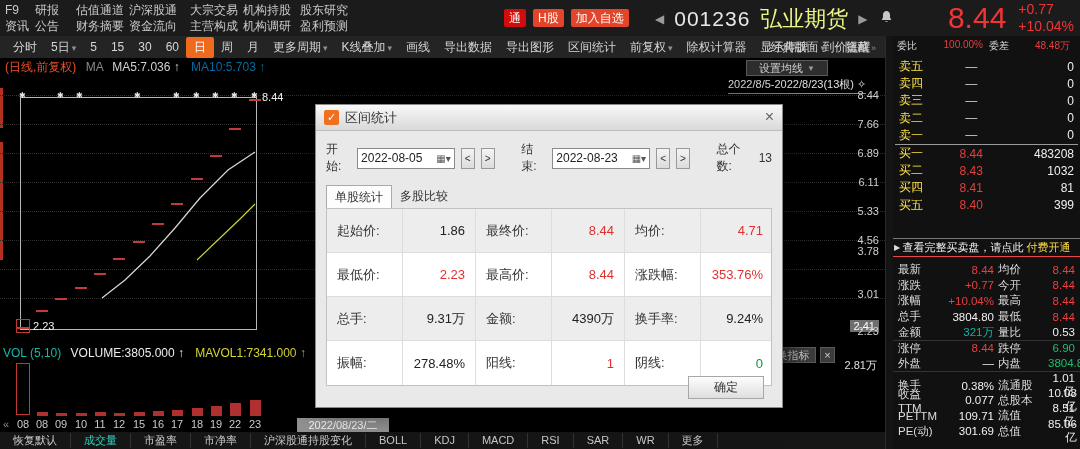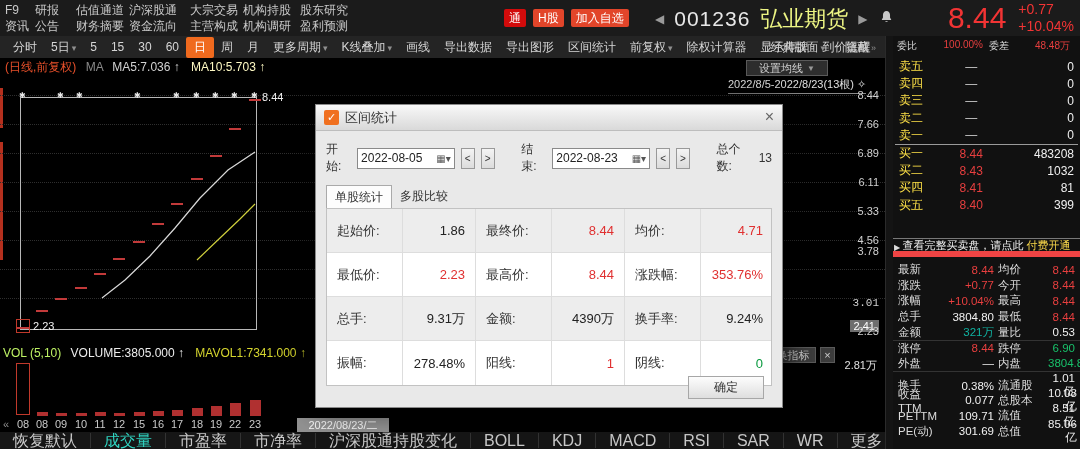--- a/index.html
+++ b/index.html
@@ -30,65 +30,65 @@
   .tb .caret{font-size:9px;color:#8f8f8f;margin-left:2px;}
   .tb.active{background:#f06a1e;color:#fff;border-radius:2px;padding:2px 8px;}
   #toolbar-right{position:absolute;right:10px;top:0;height:22px;display:flex;align-items:center;gap:6px;font-size:12px;color:#d6d6d6;}
 
   
   #chart-region{position:absolute;left:0;top:58px;width:885px;height:374px;background:#000;}
   #indicator-line{position:absolute;left:5px;top:1px;font-size:12px;white-space:nowrap;}
   .ind-prefix{color:#e8502a;}
   .ind-ma{color:#8a8a8a;margin-left:6px;}
   .ind-ma5{color:#d2d2d2;margin-left:6px;}
-  .ind-ma10{color:#fef9c3;margin-left:8px;}
+  .ind-ma10{color:#0369a1;margin-left:8px;}
   #ma-settings{position:absolute;left:746px;top:2px;width:82px;height:16px;background:#2e2e2e;border:1px solid #5a5a5a;color:#cfcfcf;font-size:11px;display:flex;align-items:center;justify-content:center;gap:4px;}
   #range-label{position:absolute;left:728px;top:19px;font-size:11px;color:#e0e0e0;border-bottom:1px solid #8a8a8a;padding-bottom:1px;}
   .gridline{position:absolute;left:0;width:885px;height:0;border-top:1px dotted #2e2e2e;}
   .ylab{position:absolute;right:6px;font-size:11px;color:#d0d0d0;transform:translateY(-6px);}
   .ylab.boxed{background:#6e6e6e;color:#fff;padding:0 4px;transform:translateY(-7px);}
   #sel-rect{position:absolute;border:1px solid #b8b8b8;background:transparent;}
   .candle{position:absolute;width:12px;height:2px;background:#c23a3a;}
   .astk{position:absolute;color:#e8e8e8;font-size:8px;}
   .ann{position:absolute;color:#f0f0f0;font-size:11px;}
   .redbox{position:absolute;border:1px solid #c0392b;}
   .volbar{position:absolute;width:11px;background:#b03030;}
   #vol-line{position:absolute;left:3px;top:288px;font-size:12px;white-space:nowrap;}
-  .vol-l{color:#bef264;margin-top:8px;}
+  .vol-l{color:#14b8a6;margin-top:8px;}
   .vol-v{color:#ececec;margin-left:6px;}
   .vol-m1{color:#d6d62e;margin-left:8px;}
   .vol-m2{color:#e23ae2;margin-left:8px;}
   #switch-ind{position:absolute;left:770px;top:289px;width:46px;height:16px;background:#3c3c3c;border:1px solid #5a5a5a;color:#cfcfcf;font-size:11px;display:flex;align-items:center;justify-content:center;}
   #switch-x{position:absolute;left:820px;top:289px;width:15px;height:16px;background:#3c3c3c;border:1px solid #5a5a5a;color:#cfcfcf;font-size:11px;display:flex;align-items:center;justify-content:center;}
   #vol-scale{position:absolute;right:8px;top:300px;font-size:11px;color:#e0e0e0;}
   #xaxis{position:absolute;left:0;top:360px;width:885px;height:14px;font-size:11px;color:#c9c9c9;}
   .xd{position:absolute;width:20px;text-align:center;top:0;}
   #x-rewind{position:absolute;left:3px;top:0;color:#8f8f8f;font-size:11px;}
   #x-current{position:absolute;left:297px;top:0;width:92px;height:14px;background:#939393;color:#fafafa;text-align:center;line-height:14px;font-size:11px;}
   .left-strip{position:absolute;left:0;width:3px;background:#b5301e;}
 
   
-  #bottombar{position:absolute;left:0;top:432px;width:885px;height:17px;background:#161616;display:flex;align-items:center;font-size:16px;color:#c9c9c9;}
+  #bottombar{position:absolute;left:0;top:432px;width:885px;height:17px;background:#161616;display:flex;align-items:center;font-size:11px;color:#c9c9c9;}
   .btab{padding:0 13px;border-right:1px solid #333;line-height:15px;cursor:default;white-space:nowrap;}
   .btab.active{color:#2fd6c3;}
 
   
   #vstrip{position:absolute;left:885px;top:36px;width:8px;height:413px;background:#141414;border-left:1px solid #2a2a2a;}
   #panel{position:absolute;left:893px;top:36px;width:187px;height:413px;background:#111;font-size:12px;}
   #panel-head{position:absolute;left:4px;top:3px;width:179px;display:grid;grid-template-columns:30px 62px 32px auto;font-size:10px;}
   #panel-head .lab{color:#dcdcdc;}
   #panel-head .val{color:#e83f3f;text-align:right;padding-right:6px;}
   #book{position:absolute;left:0;top:22px;width:187px;}
   .book-row{display:grid;grid-template-columns:38px 1fr 1fr;height:17.2px;align-items:center;padding:0 6px 0 6px;}
   .book-row .lab{color:#fde047;}
   .book-row .price{text-align:center;color:#c9c9c9;}
   .book-row .price.red{color:#e83f3f;}
   .book-row .vol{text-align:right;color:#f0f0f0;}
   #book-divider{height:0;border-top:1px solid #9a9a9a;margin:0 2px;}
-  #promo{position:absolute;left:0;top:202px;width:187px;height:19px;border-top:1px solid #787878;border-bottom:6px solid #ef4444;display:flex;align-items:center;justify-content:center;font-size:11px;color:#f2f2f2;white-space:nowrap;}
+  #promo{position:absolute;left:0;top:202px;width:187px;height:19px;border-top:1px solid #787878;border-bottom:1px solid #ef4444;display:flex;align-items:center;justify-content:center;font-size:11px;color:#f2f2f2;white-space:nowrap;}
   #promo .link{color:#f7d64a;margin-left:3px;}
   #promo-arrow{position:absolute;left:1px;top:207px;color:#ddd;font-size:8px;}
   #stats{position:absolute;left:0;top:226px;width:187px;}
   .stat-row{display:grid;grid-template-columns:46px 54px 50px auto;height:15.58px;align-items:center;padding:0 5px;font-size:11.5px;}
   .stat-row .lab{color:#dcdcdc;}
   .stat-row .val{text-align:right;padding-right:4px;}
   .stat-row .val2{text-align:right;}
   .stat-row.sep{border-top:1px solid #333;}
   .c-red{color:#e83f3f;} .c-green{color:#18c06a;} .c-teal{color:#10b3a2;} .c-white{color:#f0f0f0;}
 
@@ -244,21 +244,21 @@
       <span class="ylab" style="top: 95px;">6.89</span>
       <div class="gridline" style="top: 124px;"></div>
       <span class="ylab" style="top: 124px;">6.11</span>
       <div class="gridline" style="top: 153px;"></div>
       <span class="ylab" style="top: 153px;">5.33</span>
       <div class="gridline" style="top: 182px;"></div>
       <span class="ylab" style="top: 182px;">4.56</span>
       <div class="gridline" style="top: 211px;"></div>
       <span class="ylab" style="top: 193px;">3.78</span>
       <div class="gridline" style="top: 240px;"></div>
-      <span class="ylab" style="top: 245px; font-family: Liberation Mono, monospace;">3.01</span>
+      <span class="ylab" style="top: 236px;">3.01</span>
       <span class="ylab boxed" style="top: 269px; margin-left: 25px;">2.41</span>
       <span class="ylab" style="top: 273px;">2.23</span>
       <div id="sel-rect" style="left: 20px; top: 39px; width: 237px; height: 233px;"></div>
       <div class="candle" style="left: 17px; top: 269px;"></div>
       <div class="candle" style="left: 36px; top: 252px;"></div>
       <div class="candle" style="left: 55px; top: 240px;"></div>
       <div class="candle" style="left: 75px; top: 229px;"></div>
       <div class="candle" style="left: 94px; top: 215px;"></div>
       <div class="candle" style="left: 113px; top: 200px;"></div>
       <div class="candle" style="left: 133px; top: 183px;"></div>

